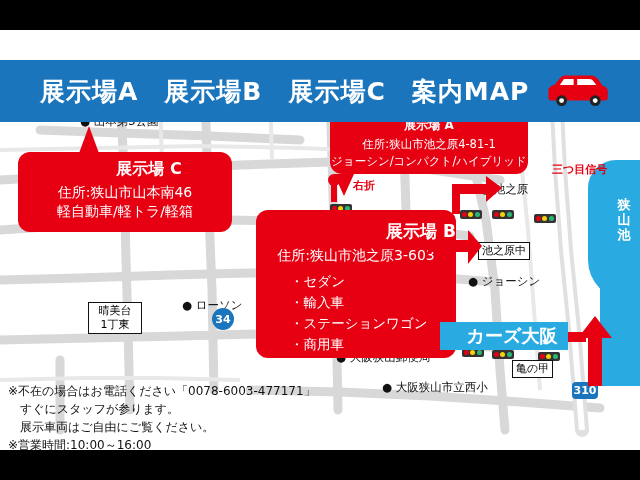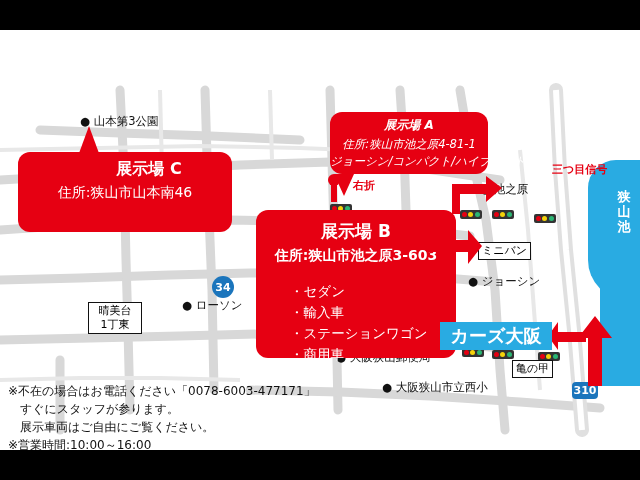--- a/index.html
+++ b/index.html
@@ -49,21 +49,21 @@
   }
   #lake-right2 {
     right: 0;
     top: 236px;
     width: 40px;
     height: 120px;
   }
   .lake-label {
     position: absolute;
     right: 6px;
-    top: 160px;
+    top: 168px;
     color: #ffffff;
     font-size: 13px;
     font-weight: bold;
     line-height: 1.15;
     text-align: center;
     width: 20px;
     z-index: 6;
   }
 
   
@@ -136,37 +136,36 @@
     border-bottom: 30px solid #e60012;
   }
 
   #box-b {
     left: 256px;
     top: 180px;
     width: 200px;
     height: 148px;
     padding-top: 10px;
   }
-  #box-b .ttl { font-size: 17px; margin-bottom: 4px; }
-  #box-b .addr { font-size: 14px; text-align: center; margin-bottom: 16px; font-weight: bold; }
+  #box-b .ttl { font-size: 17px; margin-bottom: 4px; text-align: right; }
+  #box-b .addr { font-size: 14px; text-align: center; margin-bottom: 6px; }
   #box-b ul {
     margin: 0;
     padding: 0 0 0 34px;
     list-style: none;
     font-size: 13.5px;
     line-height: 1.55;
   }
 
   #box-a {
     left: 330px;
     top: 82px;
-    width: 158px;
+    width: 198px;
     height: 62px;
     padding-top: 5px;
-    font-style: italic;
   }
   #box-a .ttl { font-size: 12px; margin-bottom: 2px; }
   #box-a .sub { font-size: 11.5px; line-height: 1.45; }
   #tail-a {
     left: 334px;
     top: 144px;
     border-left: 10px solid transparent;
     border-right: 10px solid transparent;
     border-top: 22px solid #e60012;
   }
@@ -180,20 +179,21 @@
     height: 28px;
     background: #29abe2;
     color: #ffffff;
     font-size: 18px;
     font-weight: bold;
     display: flex;
     align-items: center;
     justify-content: center;
     z-index: 28;
     white-space: nowrap;
+    padding-left: 16px;
   }
 
   
   .poi {
     position: absolute;
     font-size: 11.5px;
     color: #111111;
     white-space: nowrap;
     z-index: 20;
   }
@@ -224,20 +224,21 @@
     display: flex;
     align-items: center;
     justify-content: center;
     z-index: 22;
   }
   .shield.round {
     width: 22px;
     height: 22px;
     border-radius: 50%;
     font-size: 11px;
+    margin-top: 32px;
   }
 
   
   .signal {
     position: absolute;
     width: 22px;
     height: 9px;
     background: #333333;
     border-radius: 2px;
     z-index: 21;
@@ -324,31 +325,43 @@
       </g>
 
       <g stroke="#e0e0e0" stroke-width="14" fill="none" stroke-linecap="round">
         <path d="M556,60 L560,140 L566,220 L574,300 L582,400"></path>
       </g>
       <g stroke="#ffffff" stroke-width="6" fill="none">
         <path d="M556,60 L560,140 L566,220 L574,300 L582,400"></path>
       </g>
     </svg>
 
+    <div id="banner">
+      <div class="title">展示場A　展示場B　展示場C　案内MAP</div>
+      <svg id="banner-car" viewBox="0 0 120 70">
+        <path d="M14,46 L14,34 C14,30 18,26 24,25 L34,13 C36,10 40,9 44,9 L84,9 C90,9 95,12 98,17 L104,26 C110,28 113,31 113,36 L113,46 C113,49 111,51 108,51 L19,51 C16,51 14,49 14,46 Z" fill="#e60012"></path>
+        <path d="M40,15 L56,15 L56,25 L33,25 Z" fill="#ffffff"></path>
+        <path d="M62,15 L82,15 C86,15 88,17 90,20 L94,25 L62,25 Z" fill="#ffffff"></path>
+        <circle cx="36" cy="51" r="9" fill="#222"></circle>
+          <circle cx="36" cy="51" r="4" fill="#fff"></circle>
+        <circle cx="92" cy="51" r="9" fill="#222"></circle>
+          <circle cx="92" cy="51" r="4" fill="#fff"></circle>
+      </svg>
+    </div>
 
     <div class="poi" style="left:80px; top:84px;">● 山本第3公園</div>
     <div class="poi" style="left:182px; top:268px;">● ローソン</div>
     <div class="poi" style="left:336px; top:320px;">● 大阪狭山郵便局</div>
     <div class="poi" style="left:382px; top:350px;">● 大阪狭山市立西小</div>
     <div class="poi" style="left:468px; top:244px;">● ジョーシン</div>
     <div class="poi" style="left:480px; top:152px;">● 池之原</div>
 
     <div class="boxlabel" style="left:88px; top:272px; width:46px; white-space:pre-line;">晴美台
 1丁東</div>
-    <div class="boxlabel" style="left:478px; top:212px;">ミニバン</div>
+    <div class="boxlabel" style="left:478px; top:212px;">池之原中</div>
     <div class="boxlabel" style="left:440px; top:298px;">岩室東</div>
     <div class="boxlabel" style="left:512px; top:330px;">亀の甲</div>
 
     <div class="shield round" style="left:212px; top:246px;">34</div>
     <div class="shield" style="left:572px; top:352px;">310</div>
 
     <div class="signal" style="left:330px; top:174px;">
         <i class="r"></i>
         <i class="y"></i>
         <i class="g"></i>
@@ -401,20 +414,21 @@
       <path d="M10,70 L10,22 L0,22 L17,0 L34,22 L24,22 L24,70 Z" fill="#e60012"></path>
     </svg>
     <svg class="arrow" style="left:548px; top:292px;" width="40" height="36" viewBox="0 0 40 36">
       <path d="M38,10 L10,10 L10,0 L0,14 L10,28 L10,20 L38,20 Z" fill="#e60012"></path>
     </svg>
 
     <div class="tail" id="tail-c"></div>
     <div class="callout" id="box-c">
       <div class="ttl">展示場 C</div>
       <div class="sub">住所:狭山市山本南46</div>
+      <div class="sub">軽自動車/軽トラ/軽箱</div>
     </div>
 
     <div class="tail" id="tail-a"></div>
     <div class="callout" id="box-a">
       <div class="ttl">展示場 A</div>
       <div class="sub">住所:狭山市池之原4-81-1</div>
       <div class="sub">ジョーシン/コンパクト/ハイブリッド</div>
     </div>
 
     <div class="callout" id="box-b">

